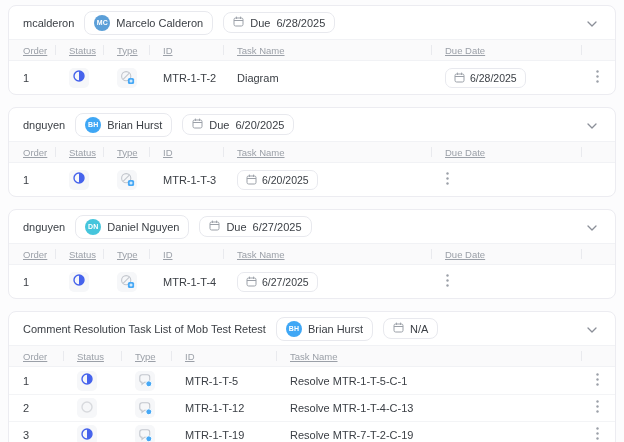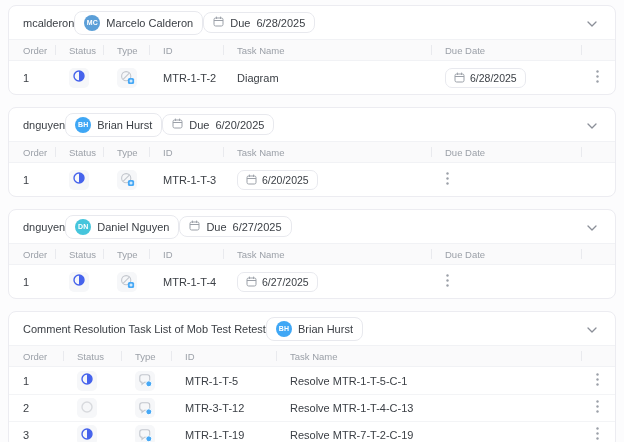--- a/index.html
+++ b/index.html
@@ -13,20 +13,21 @@
   .card {
     background: #ffffff;
     border: 1px solid #ececf1;
     border-radius: 8px;
     overflow: hidden;
   }
   .card-header {
     height: 33px;
     display: flex;
     align-items: center;
+    gap: 10px;
     padding: 0 14px;
   }
   .card-title { font-size: 11px; color: #3c4046; white-space: nowrap; }
   .pill {
     display: inline-flex;
     align-items: center;
     gap: 6px;
     border: 1px solid #e8e9ee;
     border-radius: 8px;
     padding: 3px 9px;
@@ -56,20 +57,21 @@
     border-bottom: 1px solid #f1f2f5;
   }
   .th {
     font-size: 9.5px;
     color: #9ba0a8;
     padding-left: 14px;
     position: relative;
     height: 100%;
     display: flex; align-items: center;
     white-space: nowrap;
+    text-decoration: underline;
   }
   .th + .th::before {
     content: '';
     position: absolute; left: 0; top: 5px; bottom: 5px;
     width: 1px; background: #e9eaee;
   }
   .row { display: grid; align-items: center; }
   .row + .row { border-top: 1px solid #f3f4f6; }
   .with-due .row { height: 33px; }
   .no-due .row { height: 27px; }
@@ -341,20 +343,29 @@
       </div>
   </section>
 
   <section class="card no-due">
     <div class="card-header">
       <span class="card-title">Comment Resolution Task List of Mob Test Retest</span>
       <span class="pill">
         <span class="avatar" style="background: rgb(63, 167, 245);">BH</span>
         <span>Brian Hurst</span>
       </span>
+      <span class="pill">
+        <span class="cal-slot"><svg width="11" height="11" viewBox="0 0 11 11" fill="none">
+              <rect x="1" y="2" width="9" height="8" rx="1.6" stroke="#9ba0a8"></rect>
+              <path d="M1 4.5h9" stroke="#9ba0a8"></path>
+              <path d="M3.4 1v1.6M7.6 1v1.6" stroke="#9ba0a8" stroke-linecap="round"></path>
+            </svg></span>
+
+        <span class="due-value">N/A</span>
+      </span>
       <button class="collapse-btn">
         <span class="chev-slot"><svg width="10" height="6" viewBox="0 0 10 6" fill="none">
               <path d="M1 1l4 4 4-4" stroke="#8b8f98" stroke-width="1.3" stroke-linecap="round" stroke-linejoin="round"></path>
             </svg></span>
       </button>
     </div>
     <div class="thead">
         <div class="th">Order</div>
         <div class="th">Status</div>
         <div class="th">Type</div>
@@ -403,21 +414,21 @@
             </button>
           </div>
           <div class="td">
             <span class="icon-chip">
               <svg width="15" height="15" viewBox="0 0 15 15" fill="none">
                 <path d="M4.1 1.8h5.3a2.3 2.3 0 0 1 2.3 2.3v2.9a2.3 2.3 0 0 1-2.3 2.3H6.5L4 11.4V9.3A2.3 2.3 0 0 1 1.8 7V4.1A2.3 2.3 0 0 1 4.1 1.8Z" stroke="#c2c6cd" stroke-width="1.1"></path>
                 <circle cx="10.8" cy="10.8" r="3" fill="#47a8f5" stroke="#fff" stroke-width="1"></circle>
               </svg>
             </span>
           </div>
-          <div class="td">MTR-3-T-12</div>
+          <div class="td">MTR-1-T-12</div>
           <div class="td">Resolve MTR-1-T-4-C-13</div>
           <div class="td" style="padding-left: 6px;">
             <button class="kebab-btn">
               <span><svg width="3" height="13" viewBox="0 0 3 13">
                   <circle cx="1.5" cy="1.5" r="1.2" fill="#9ba0a8"></circle>
                   <circle cx="1.5" cy="6.5" r="1.2" fill="#9ba0a8"></circle>
                   <circle cx="1.5" cy="11.5" r="1.2" fill="#9ba0a8"></circle>
                 </svg></span>
             </button>
           </div>

